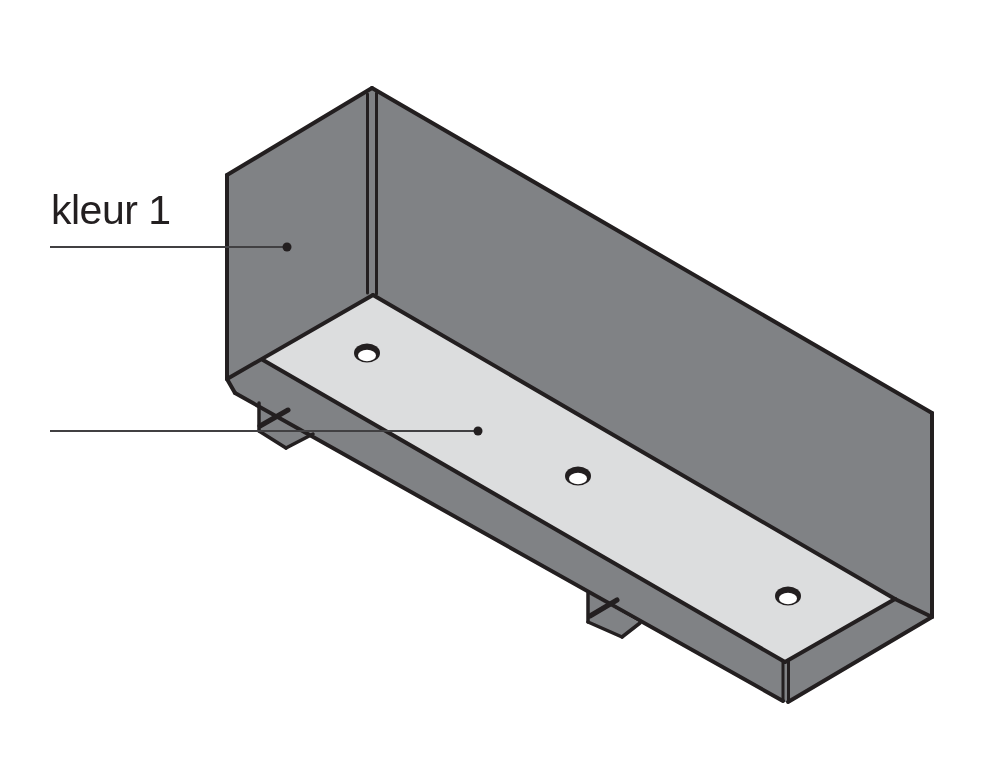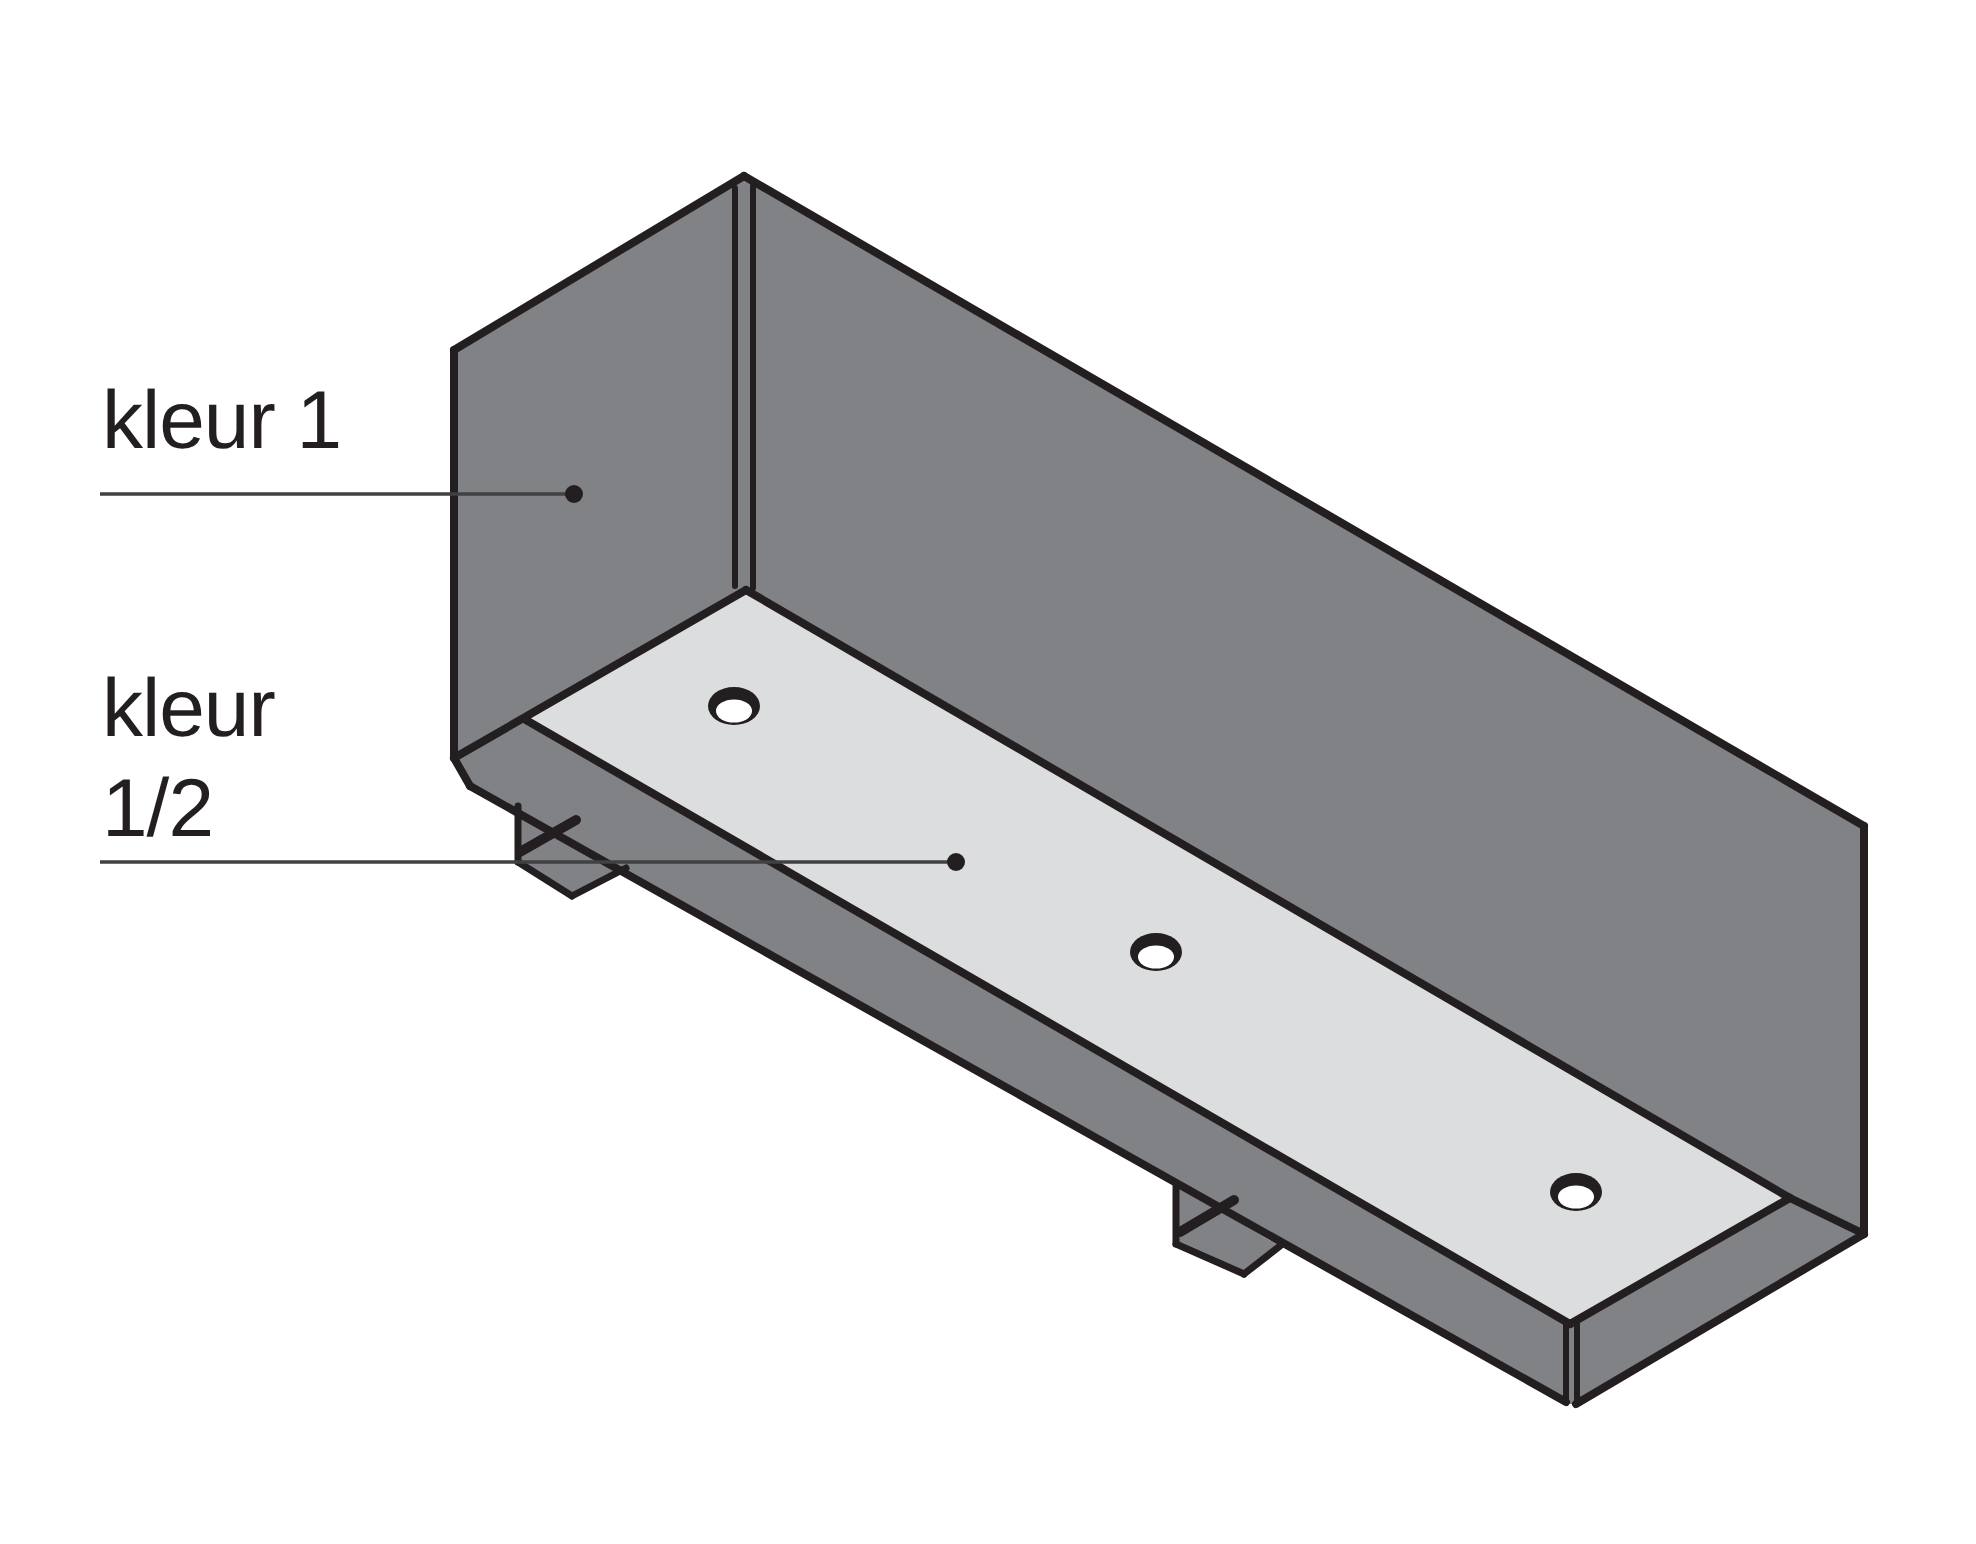--- a/index.html
+++ b/index.html
@@ -119,18 +119,14 @@
         <circle cx="287" cy="247" r="4.5"></circle>
         <circle cx="478" cy="431" r="4.5"></circle>
       </g>
     </g>
   </svg>
 
   <div class="label" style="left:51px; top:186px;">
     <span>kleur 1</span>
   </div>
 
-  <div class="label label--two-line" style="left:51px; top:329px;">
-    <div>kleur</div>
-    <div>1/2</div>
-  </div>
 
 </div>
 
 </body></html>

